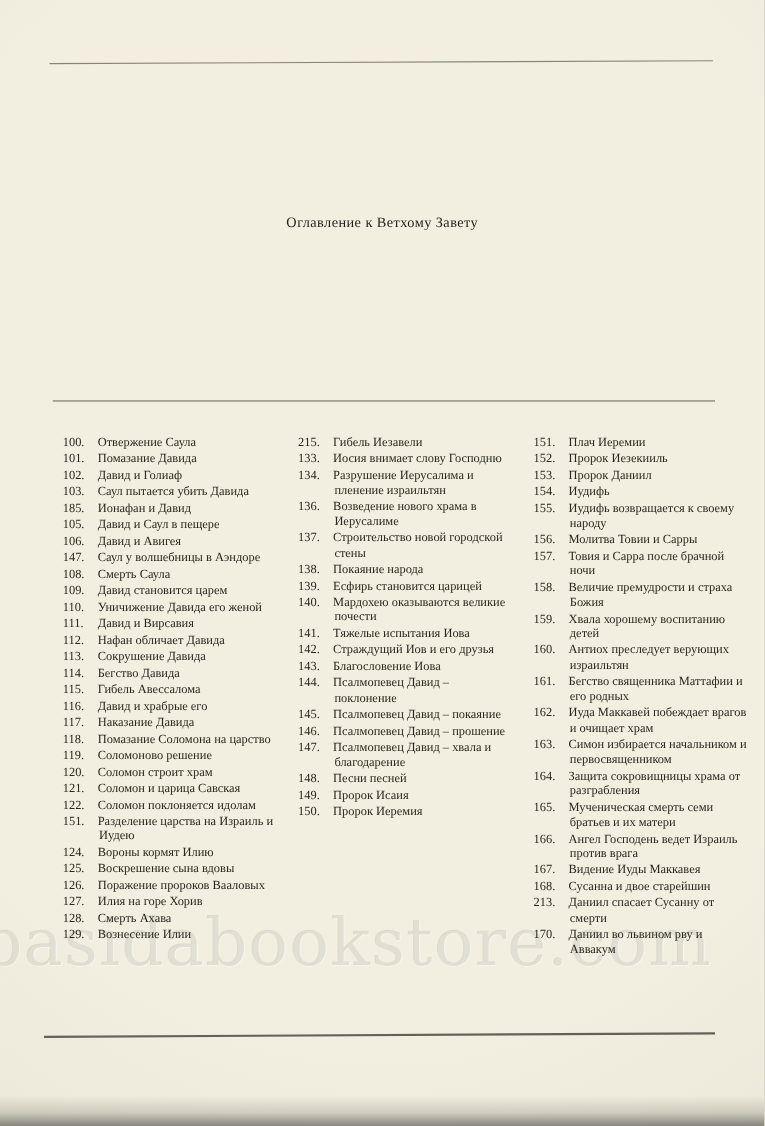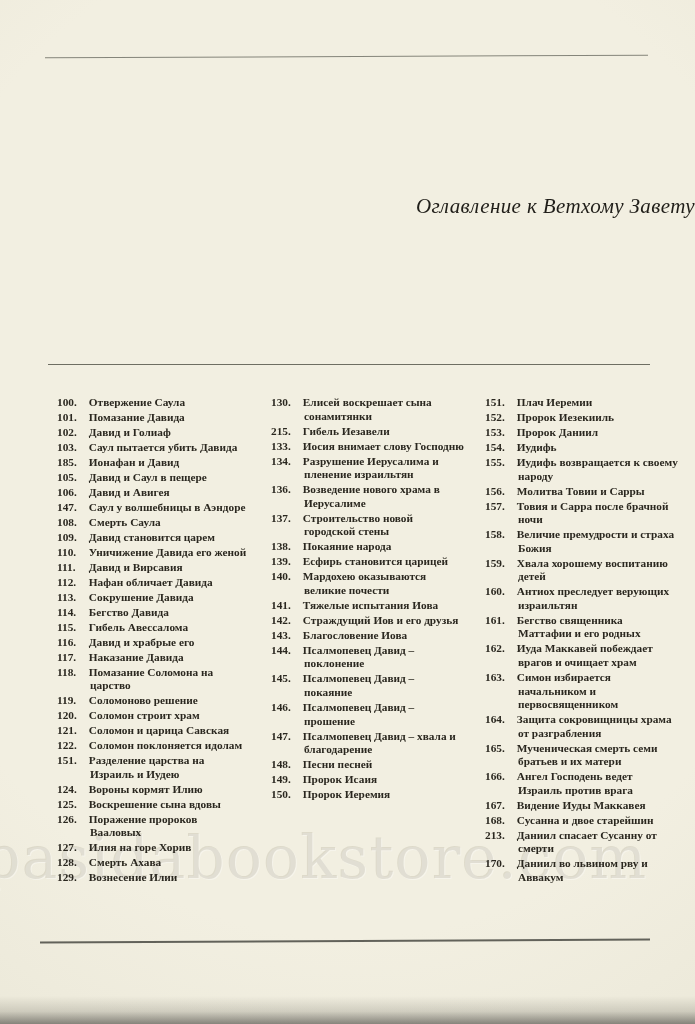--- a/index.html
+++ b/index.html
@@ -17,28 +17,27 @@
     content:"";position:absolute;left:0;right:0;bottom:0;height:28px;
     background:linear-gradient(to bottom, rgba(0,0,0,0) 0%, rgba(96,94,84,0.22) 55%, rgba(48,47,43,0.55) 100%);
     pointer-events:none;
   }
   .rule{position:absolute;height:1px;background:#77776b;}
   .rule-top{top:56px;left:45px;width:603px;transform:rotate(-0.25deg);background:#85857a;}
   .rule-middle{top:364px;left:48px;width:602px;background:#6e6e62;}
   .rule-bottom{top:940px;left:40px;width:610px;height:2px;transform:rotate(-0.3deg);background:#62625a;}
   .title{
     position:absolute;top:194px;left:0;right:0;
-    margin:0;text-align:right;
-    font-size:21px;font-weight:400;letter-spacing:0.4px;
+    margin:0;text-align:center;
+    font-size:13px;font-weight:400;letter-spacing:0.4px;
     color:#201e19;
-    font-style:italic;
   }
   .columns{
     position:absolute;top:396px;left:57px;
-    display:flex;gap:20px;font-weight:bold;
+    display:flex;gap:20px;
   }
   .col{width:194px;}
   .entry{
     font-size:11.3px;line-height:13.6px;
     margin-bottom:1.4px;
     padding-left:33px;text-indent:-33px;
     color:#2a271f;
   }
   .entry .num{display:inline-block;width:29px;text-indent:0;}
   .watermark{
@@ -89,21 +88,20 @@
         <div class="entry"><span class="num">122.</span> Соломон поклоняется идолам</div>
         <div class="entry"><span class="num">151.</span> Разделение царства на Израиль и Иудею</div>
         <div class="entry"><span class="num">124.</span> Вороны кормят Илию</div>
         <div class="entry"><span class="num">125.</span> Воскрешение сына вдовы</div>
         <div class="entry"><span class="num">126.</span> Поражение пророков Вааловых</div>
         <div class="entry"><span class="num">127.</span> Илия на горе Хорив</div>
         <div class="entry"><span class="num">128.</span> Смерть Ахава</div>
         <div class="entry"><span class="num">129.</span> Вознесение Илии</div>
       </div>
     <div class="col">
-        <div class="entry"><span class="num">130.</span> Елисей воскрешает сына сонамитянки</div>
         <div class="entry"><span class="num">215.</span> Гибель Иезавели</div>
         <div class="entry"><span class="num">133.</span> Иосия внимает слову Господню</div>
         <div class="entry"><span class="num">134.</span> Разрушение Иерусалима и пленение израильтян</div>
         <div class="entry"><span class="num">136.</span> Возведение нового храма в Иерусалиме</div>
         <div class="entry"><span class="num">137.</span> Строительство новой городской стены</div>
         <div class="entry"><span class="num">138.</span> Покаяние народа</div>
         <div class="entry"><span class="num">139.</span> Есфирь становится царицей</div>
         <div class="entry"><span class="num">140.</span> Мардохею оказываются великие почести</div>
         <div class="entry"><span class="num">141.</span> Тяжелые испытания Иова</div>
         <div class="entry"><span class="num">142.</span> Страждущий Иов и его друзья</div>

